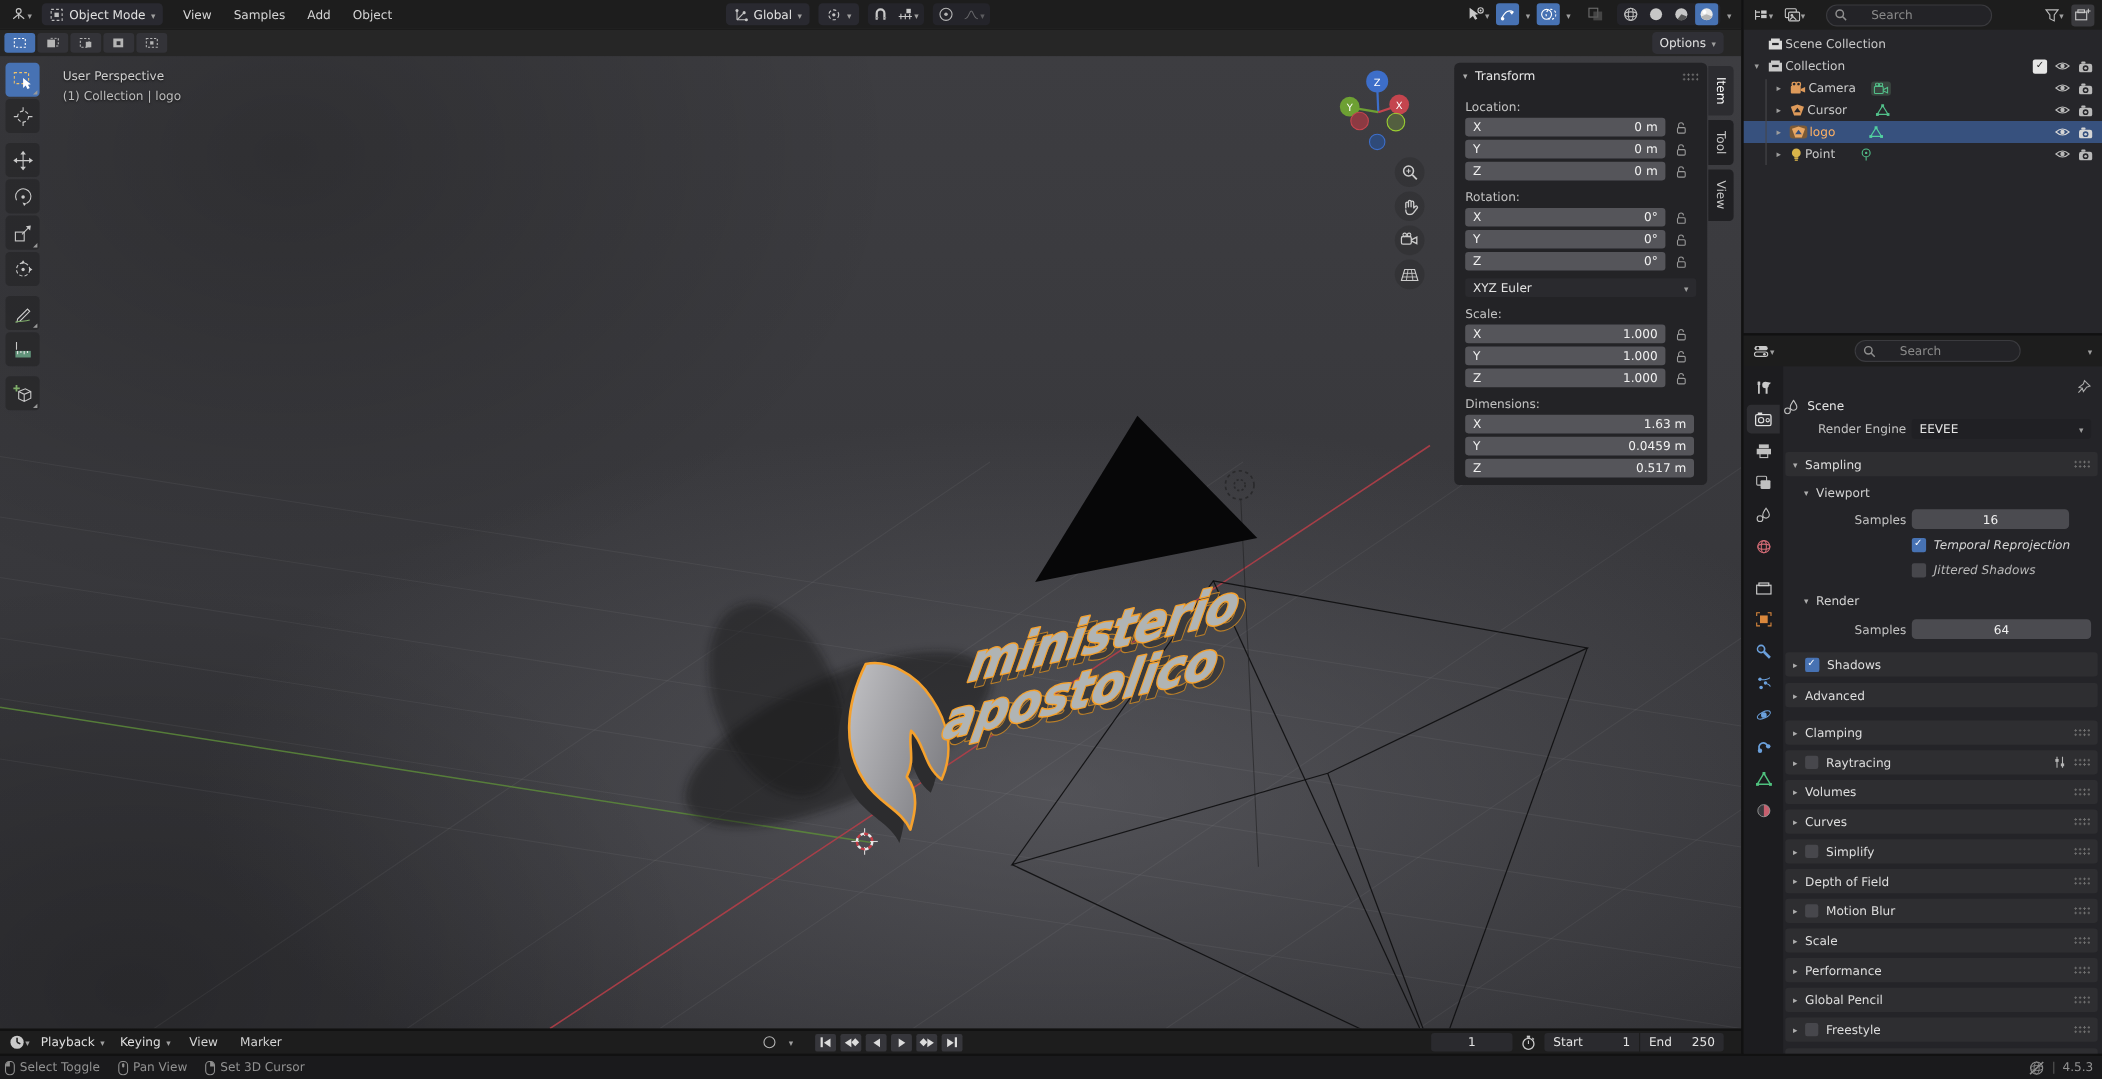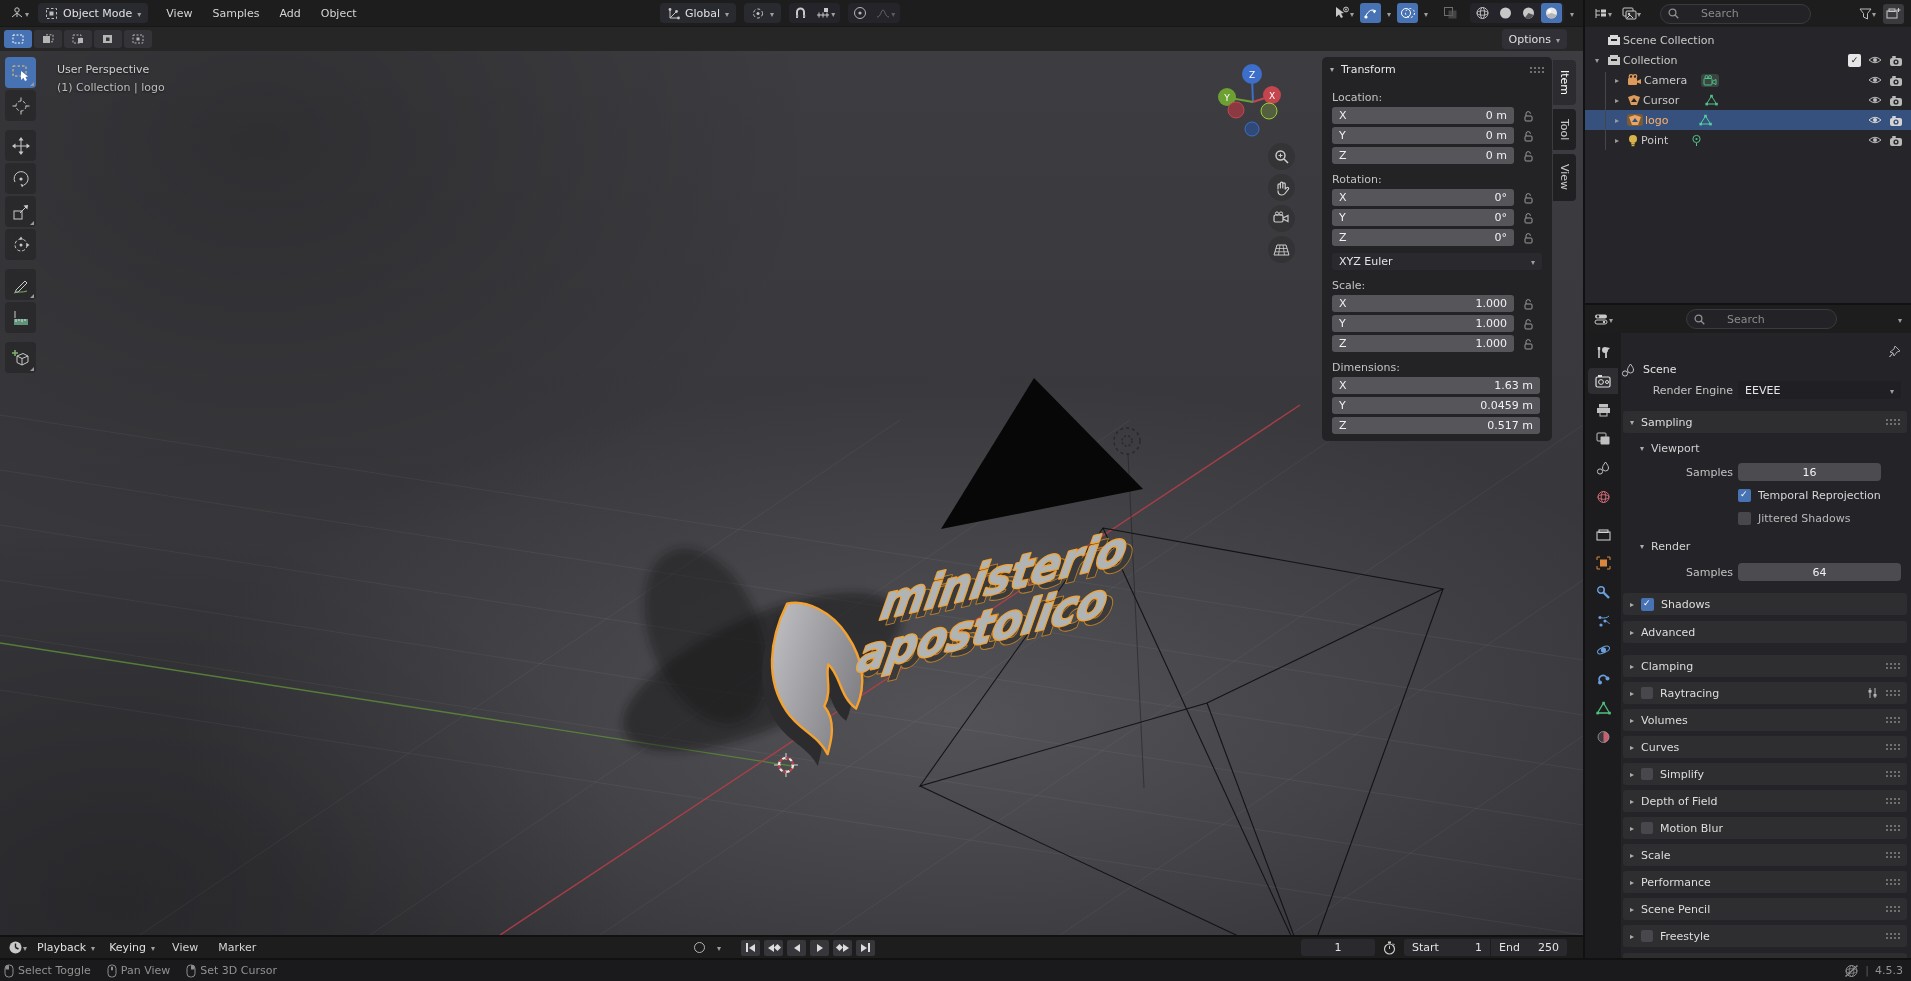--- a/index.html
+++ b/index.html
@@ -69,21 +69,21 @@
   .carr{color:#adadad;font-size:8px;margin-right:7px;}
   .carr.c::after{content:"▸";}
   .carr.e::after{content:"▾";}
   .plabel{position:absolute;color:#c2c2c2;text-align:right;}
   .pfield{position:absolute;height:18px;background:#4b4b50;border-radius:4px;display:flex;align-items:center;justify-content:center;color:#f2f2f2;}
   .pdd{position:absolute;height:18px;background:#202024;border-radius:3px;display:flex;align-items:center;padding:0 7px;box-sizing:border-box;color:#e6e6e6;}
   .pdd .arr{margin-left:auto;}
   .cb{width:13px;height:13px;border-radius:2px;background:#47474c;flex:none;}
   .cb.on{background:#4772b3;position:relative;}
   .cb.on::after{content:"✓";color:#fff;font-size:9px;position:absolute;left:2px;top:0px;}
-  .cbrow{position:absolute;display:flex;align-items:flex-start;gap:7px;color:#d6d6d6;}
+  .cbrow{position:absolute;display:flex;align-items:flex-start;gap:7px;color:#d6d6d6;font-style:italic;}
   
   #timeline{position:absolute;left:0;top:937px;width:1583px;height:21px;background:#1d1d1d;display:flex;align-items:center;}
   .tl-btn{width:19px;height:16px;background:#36363b;border-radius:2px;display:flex;align-items:center;justify-content:center;gap:1px;margin-right:2px;}
   .tri-r{width:0;height:0;border-left:6px solid #dcdcdc;border-top:4px solid transparent;border-bottom:4px solid transparent;}
   .tri-l{width:0;height:0;border-right:6px solid #dcdcdc;border-top:4px solid transparent;border-bottom:4px solid transparent;}
   .bar{width:2px;height:9px;background:#dcdcdc;}
   .diam{width:5px;height:5px;background:#dcdcdc;transform:rotate(45deg);}
   .tl-field{height:17px;background:#2a2a2e;border-radius:3px;display:flex;align-items:center;color:#e3e3e3;box-sizing:border-box;}
   #statusbar{position:absolute;left:0;top:960px;width:1911px;height:21px;background:#1a1a1c;display:flex;align-items:center;color:#919191;}
   .hint{display:flex;align-items:center;gap:4px;margin-right:16px;}
@@ -1088,21 +1088,21 @@
         <span>Scale</span>
         <span class="drag"></span>
       </div>
     <div class="pr-row" style="top:566px">
         <span class="carr c"></span>
         <span>Performance</span>
         <span class="drag"></span>
       </div>
     <div class="pr-row" style="top:593px">
         <span class="carr c"></span>
-        <span>Scene Pencil</span>
+        <span>Global Pencil</span>
         <span class="drag"></span>
       </div>
     <div class="pr-row" style="top:620px">
         <span class="carr c"></span>
         <span class="cb" style="width:12px;height:12px;margin-right:7px"></span>
         <span>Freestyle</span>
         <span class="drag"></span>
       </div>
     <div class="pr-row" style="top:648px">
         <span>Color Management</span>

